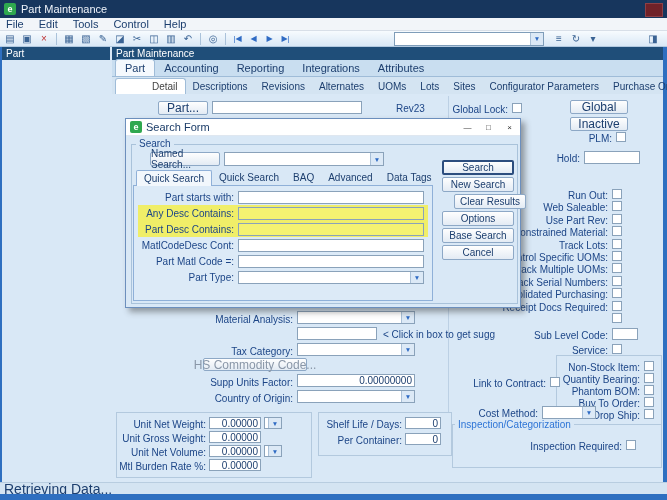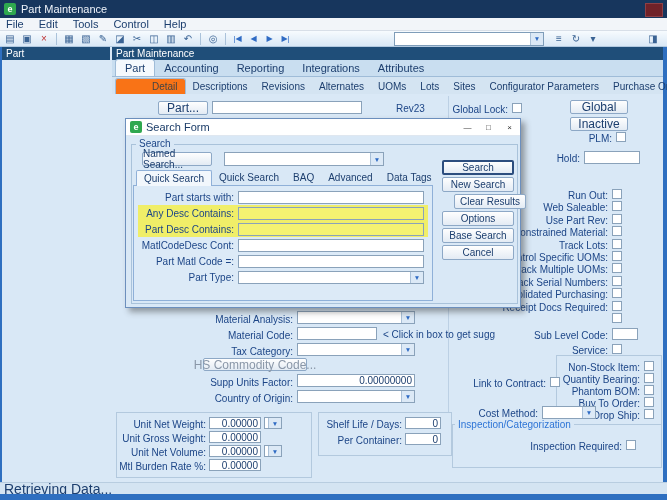--- a/index.html
+++ b/index.html
@@ -23,21 +23,21 @@
   .panel-hd{background:#1f4e79;color:#fff;font-size:10px;line-height:13px;padding-left:4px;}
   .tree{background:#fff;border:1px solid #9ab6d2;font-size:10px;padding:2px;}
   .tree-item{display:flex;align-items:center;gap:3px;}
   .book-icon{width:9px;height:9px;background:#e4c070;border:1px solid #9a7b3a;flex:0 0 auto;}
   .tree-sel{background:#2a63c0;color:#fff;padding:0 4px;line-height:12px;}
   .tabs{display:flex;align-items:flex-end;background:#c9def0;font-size:11px;color:#1c3e6e;padding-left:3px;border-bottom:1px solid #9fbcd8;}
   .tab{padding:2px 9px;cursor:default;white-space:nowrap;}
   .tab.sel{background:#f5f9fd;border:1px solid #9fbcd8;border-bottom:none;border-radius:3px 3px 0 0;}
   .subtabs{display:flex;align-items:flex-end;background:#d4e4f2;font-size:10px;color:#1c3e6e;padding-left:3px;}
   .subtabs .tab{padding:2px 7px;}
-  .subtabs .tab.sel{background:#f97316;border:1px solid #9fbcd8;border-bottom:none;border-radius:3px 3px 0 0;color:#444;padding-left:36px;}
+  .subtabs .tab.sel{background:#ffffff;border:1px solid #9fbcd8;border-bottom:none;border-radius:3px 3px 0 0;color:#444;padding-left:36px;}
   
   .lbl{position:absolute;display:flex;justify-content:flex-end;align-items:center;height:12px;font-size:10px;color:#1c4587;white-space:nowrap;box-sizing:border-box;}
   .lbll{position:absolute;font-size:10px;color:#1c4587;white-space:nowrap;}
   .cb{position:absolute;width:10px;height:10px;background:#fff;border:1px solid #8aa2ba;box-sizing:border-box;}
   .txt{position:absolute;background:#fff;border:1px solid #8aa2ba;box-sizing:border-box;font-size:10px;color:#1c3e6e;padding:0 2px;display:flex;align-items:center;white-space:nowrap;}
   .num{justify-content:flex-end;}
   .dd{position:absolute;background:#fff;border:1px solid #8aa2ba;box-sizing:border-box;display:flex;}
   .btn{position:absolute;background:linear-gradient(#fefefe,#e3ebf4);border:1px solid #8da8c6;border-radius:2px;font-size:12px;color:#1c3e6e;display:flex;align-items:center;justify-content:center;box-sizing:border-box;white-space:nowrap;cursor:default;}
   .gray-text{color:#8a97a8;margin-left:12px;}
   .fieldset{position:absolute;border:1px solid #b3c9de;box-sizing:border-box;}
@@ -180,21 +180,20 @@
   <div class="lbl" style="left:466px;top:329px;width:142px">Sub Level Code:</div>
   <div class="txt num" style="left:612px;top:328px;width:26px;height:12px"></div>
   <div class="lbl" style="left:466px;top:344px;width:142px">Service:</div>
   <span class="cb" style="left:612px;top:344px"></span>
 
   <div class="lbl" style="left:153px;top:313px;width:140px">Material Analysis:</div>
   <div class="dd" style="left:297px;top:311px;width:118px;height:13px">
       <span class="dbtn">▼</span>
     </div>
 
-  <div class="lbl" style="left:153px;top:329px;width:140px">Material Code:</div>
   <div class="txt" style="left:297px;top:327px;width:80px;height:13px"></div>
   <div class="lbll" style="left:383px;top:329px">&lt; Click in box to get sugg</div>
 
   <div class="lbl" style="left:153px;top:345px;width:140px">Tax Category:</div>
   <div class="dd" style="left:297px;top:343px;width:118px;height:13px">
       <span class="dbtn">▼</span>
     </div>
 
   <div class="btn gray-text" style="left:191px;top:358px;width:104px;height:13px">HS Commodity Code...</div>
 
@@ -257,21 +256,21 @@
       <span class="appicon">e</span>
       <span class="dlg-title">Search Form</span>
       <span class="dlg-wbtn" style="margin-left:auto">—</span>
       <span class="dlg-wbtn">□</span>
       <span class="dlg-wbtn" style="margin-right:2px">×</span>
     </div>
 
     <div class="dlg-group-label">Search</div>
     <div class="dlg-group"></div>
 
-    <div class="dlg-btn" style="left:16px;top:33px;width:70px;height:14px;position:absolute">Named Search...</div>
+    <div class="dlg-btn" style="left:24px;top:33px;width:70px;height:14px;position:absolute">Named Search...</div>
     <div class="dd" style="left:98px;top:33px;width:160px;height:14px">
       <span style="font-size:10px;color:#1c3e6e;padding-left:2px"></span>
       <span class="dbtn">▼</span>
     </div>
 
     <div class="dlg-tabs">
       <div class="dlg-tab sel">Quick Search</div>
       <div class="dlg-tab">Quick Search</div>
       <div class="dlg-tab">BAQ</div>
       <div class="dlg-tab">Advanced</div>

